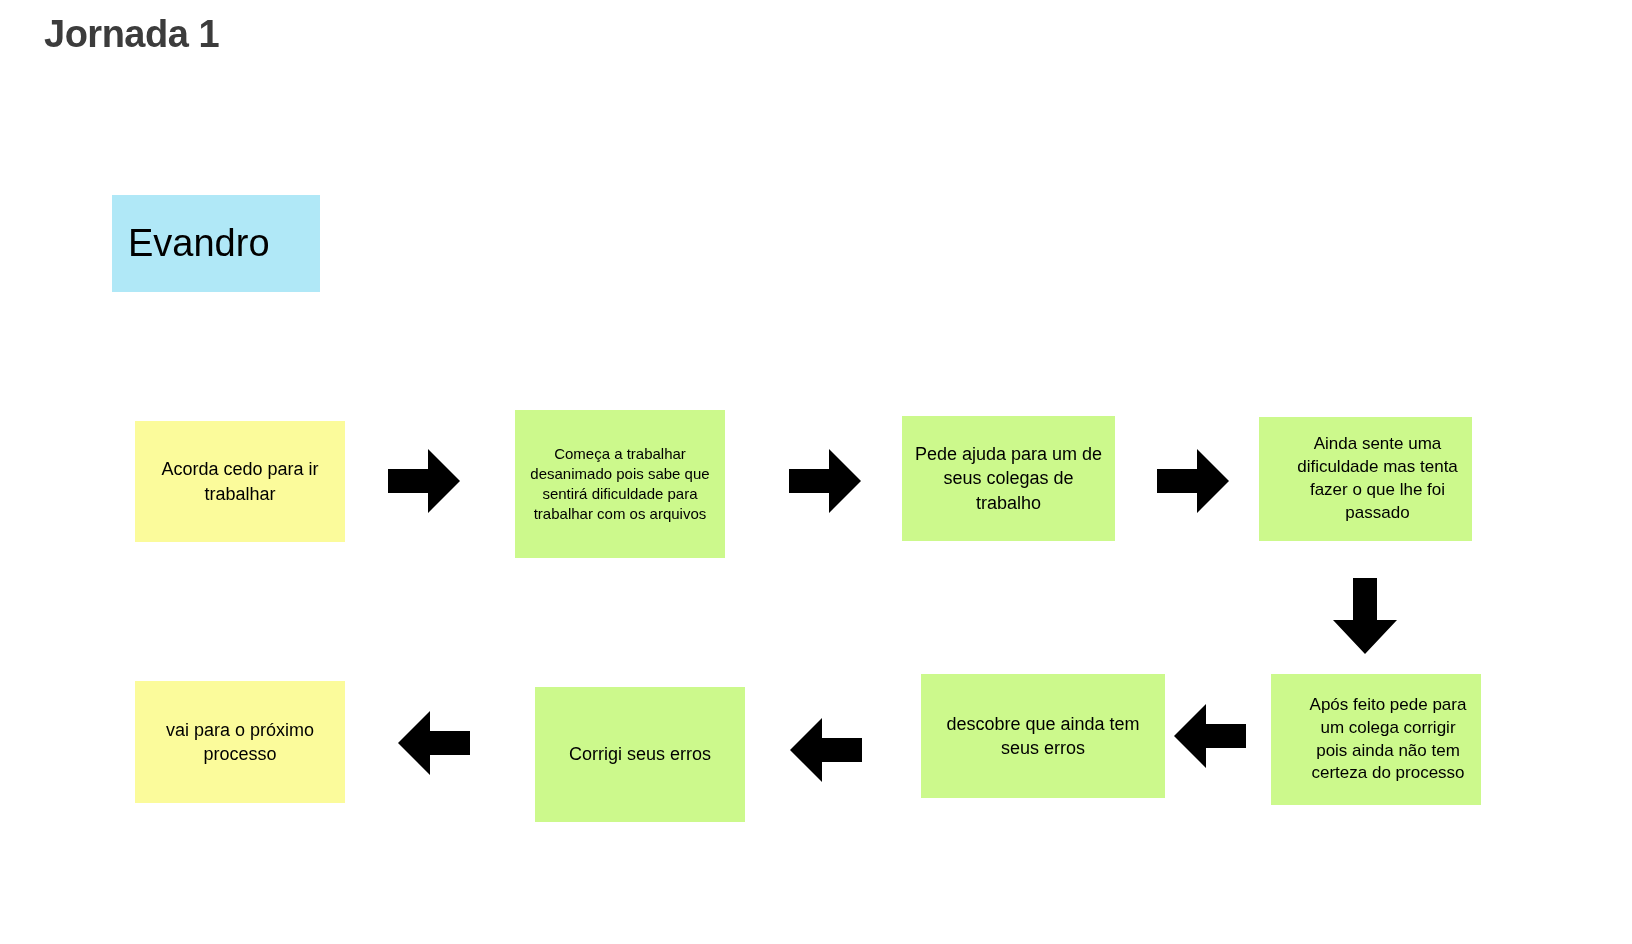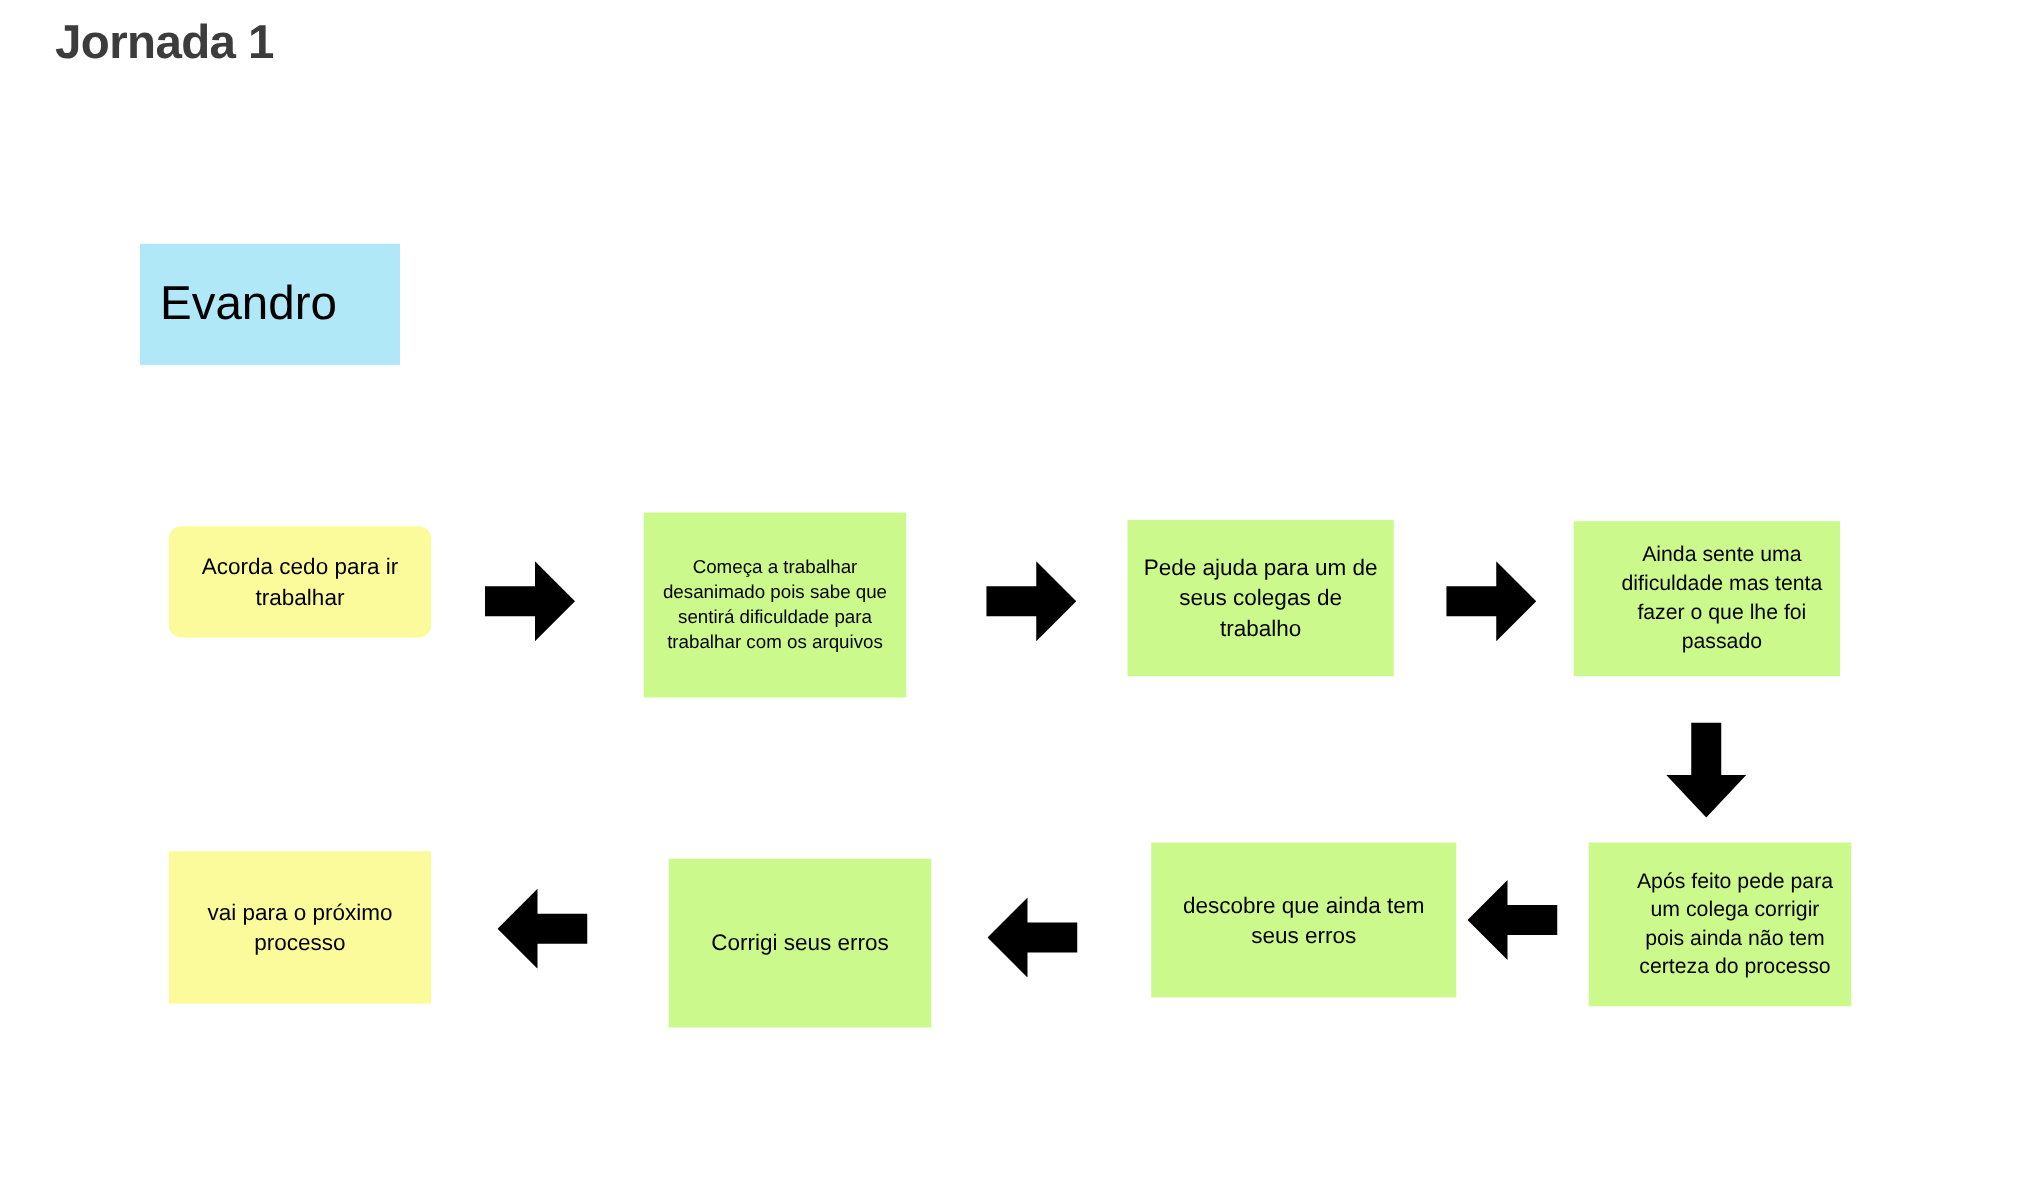--- a/index.html
+++ b/index.html
@@ -83,21 +83,21 @@
 <body>
 
 <div id="canvas">
 
   <div class="page-title">Jornada 1</div>
 
   <div class="node node-persona" style="left:112px; top:195px; width:208px; height:97px;">
     <span class="node-text">Evandro</span>
   </div>
 
-  <div class="node node-yellow fs-18" style="left:135px; top:421px; width:210px; height:89px;border-radius:10px;">
+  <div class="node node-yellow fs-18" style="left:135px; top:421px; width:210px; height:121px;">
     <span class="node-text">Acorda cedo para ir trabalhar</span>
   </div>
 
   <div class="arrow" style="left:388px; top:449px; width:72px; height:64px;">
     <svg width="72" height="64" viewBox="0 0 72 64" aria-hidden="true">
       <polygon points="0,20 40,20 40,0 72,32 40,64 40,44 0,44" fill="#000000"></polygon>
     </svg>
   </div>
 
   <div class="node node-green fs-15" style="left:515px; top:410px; width:210px; height:148px;">

